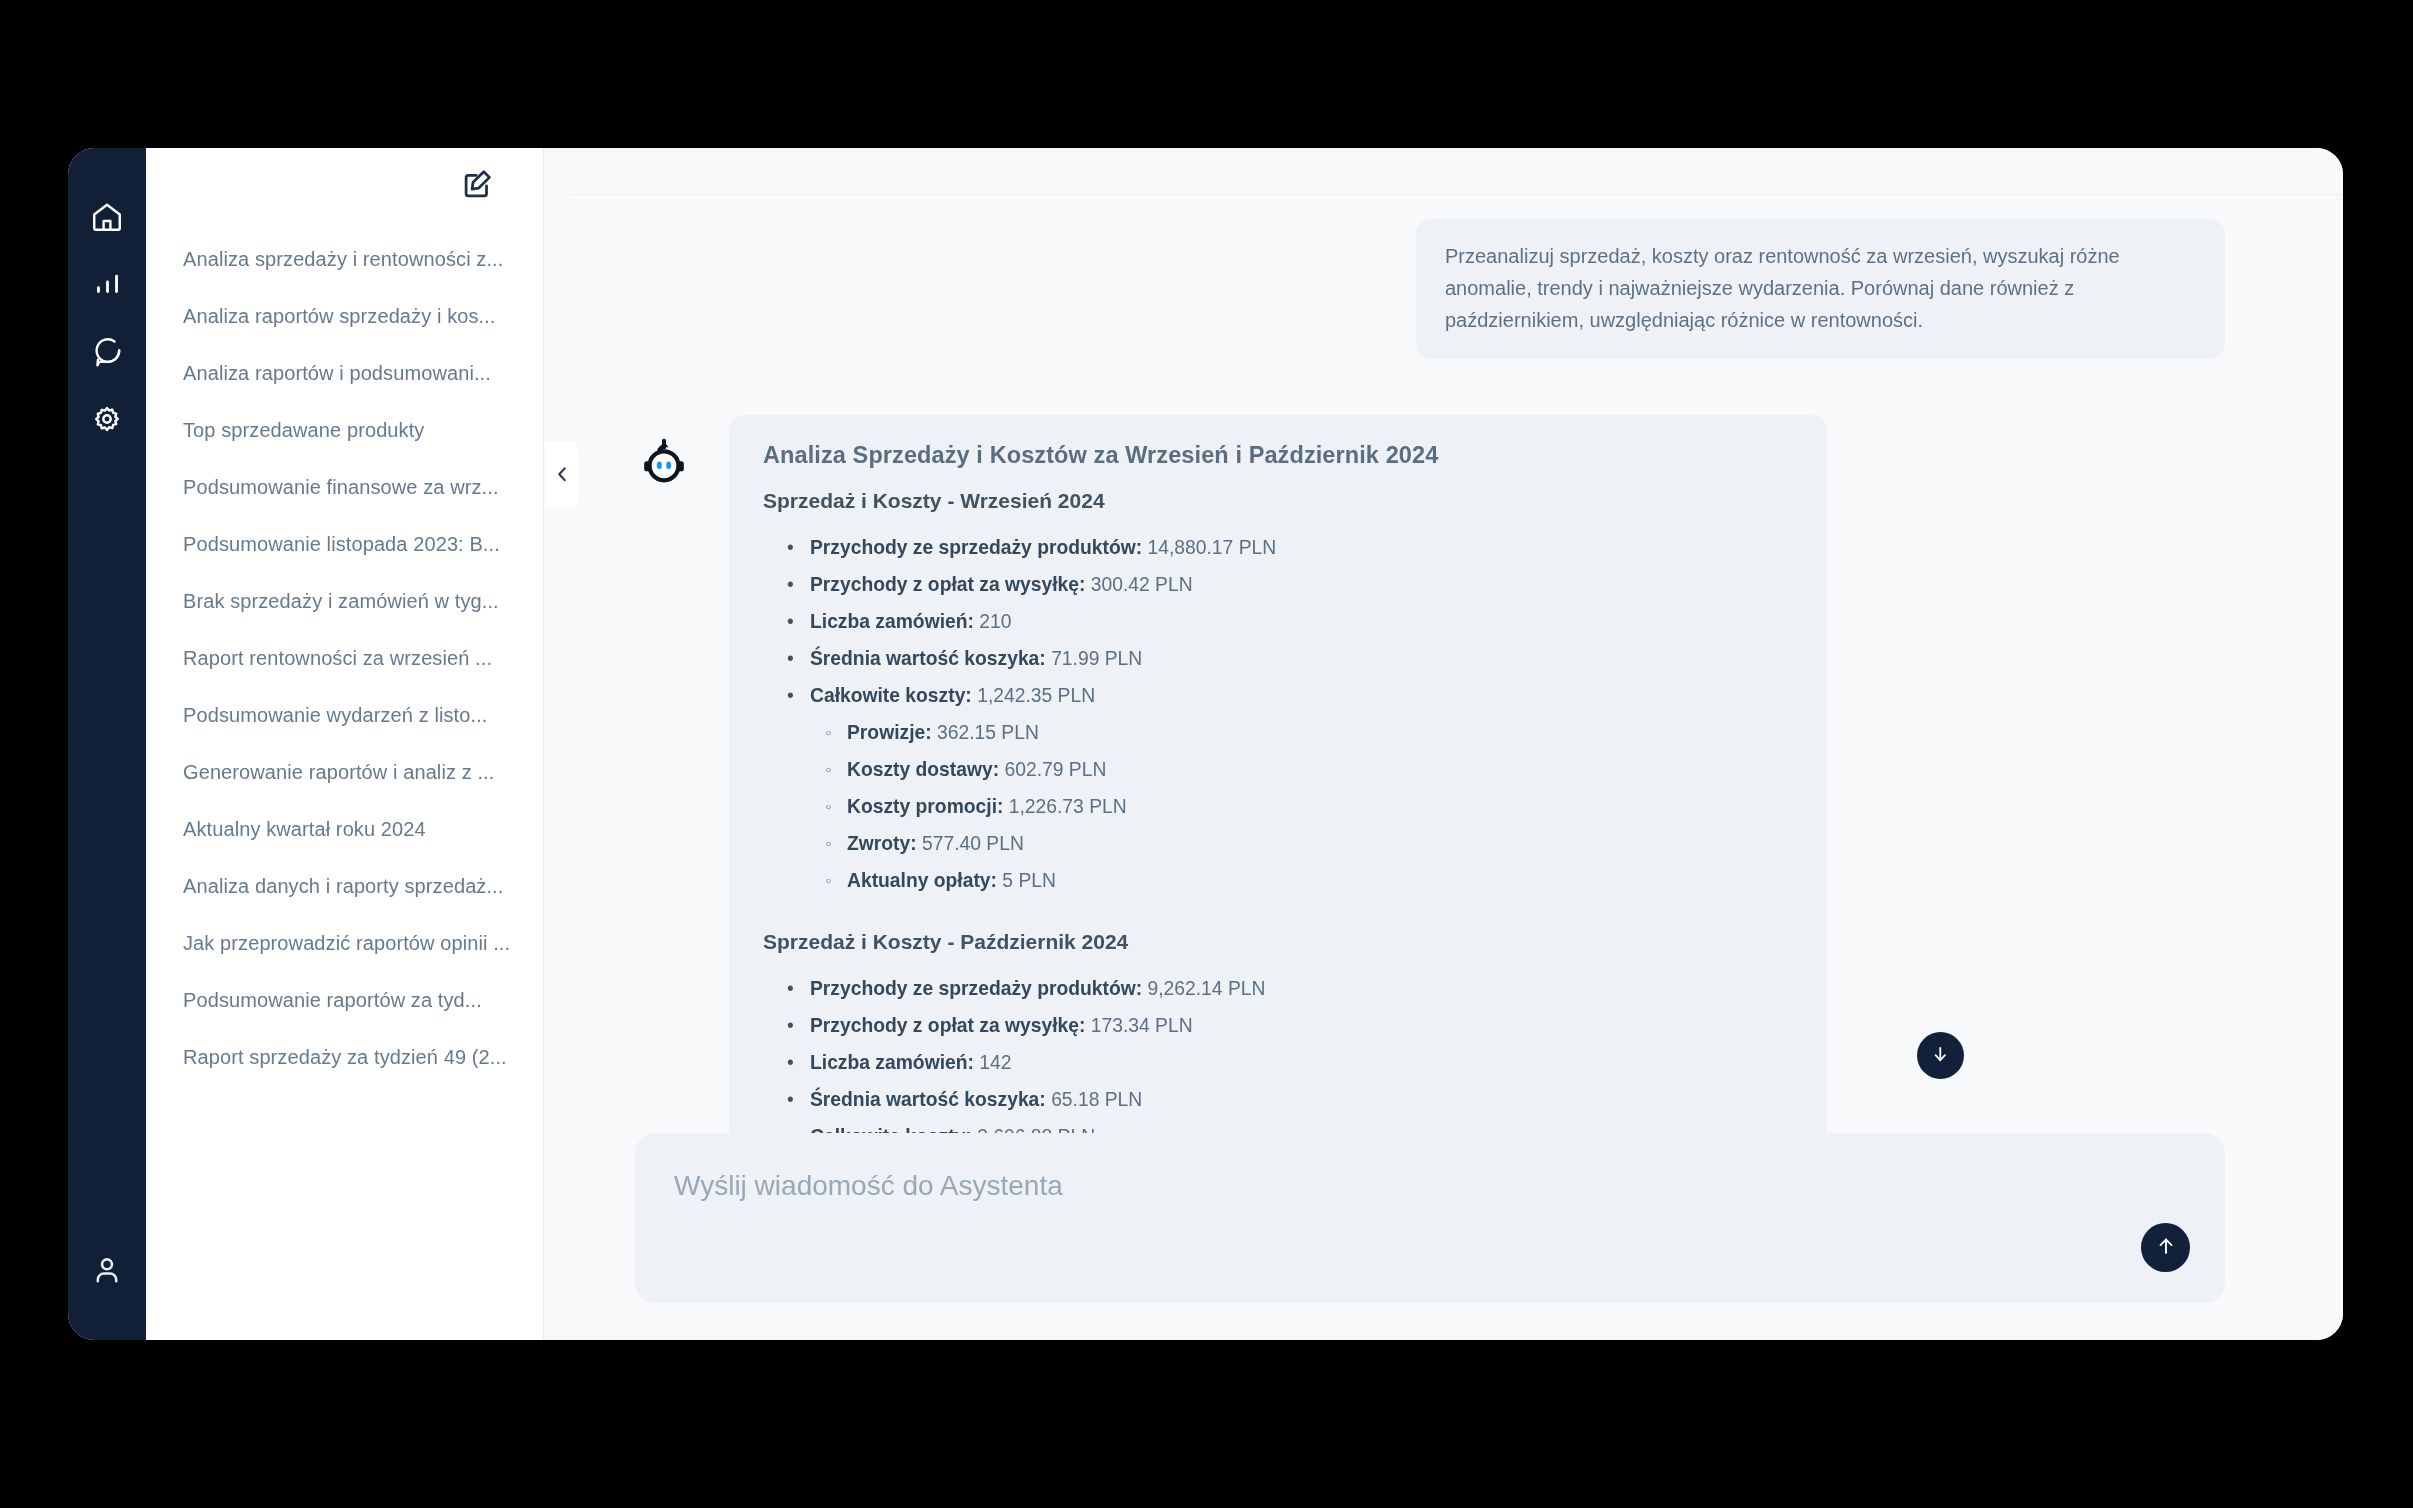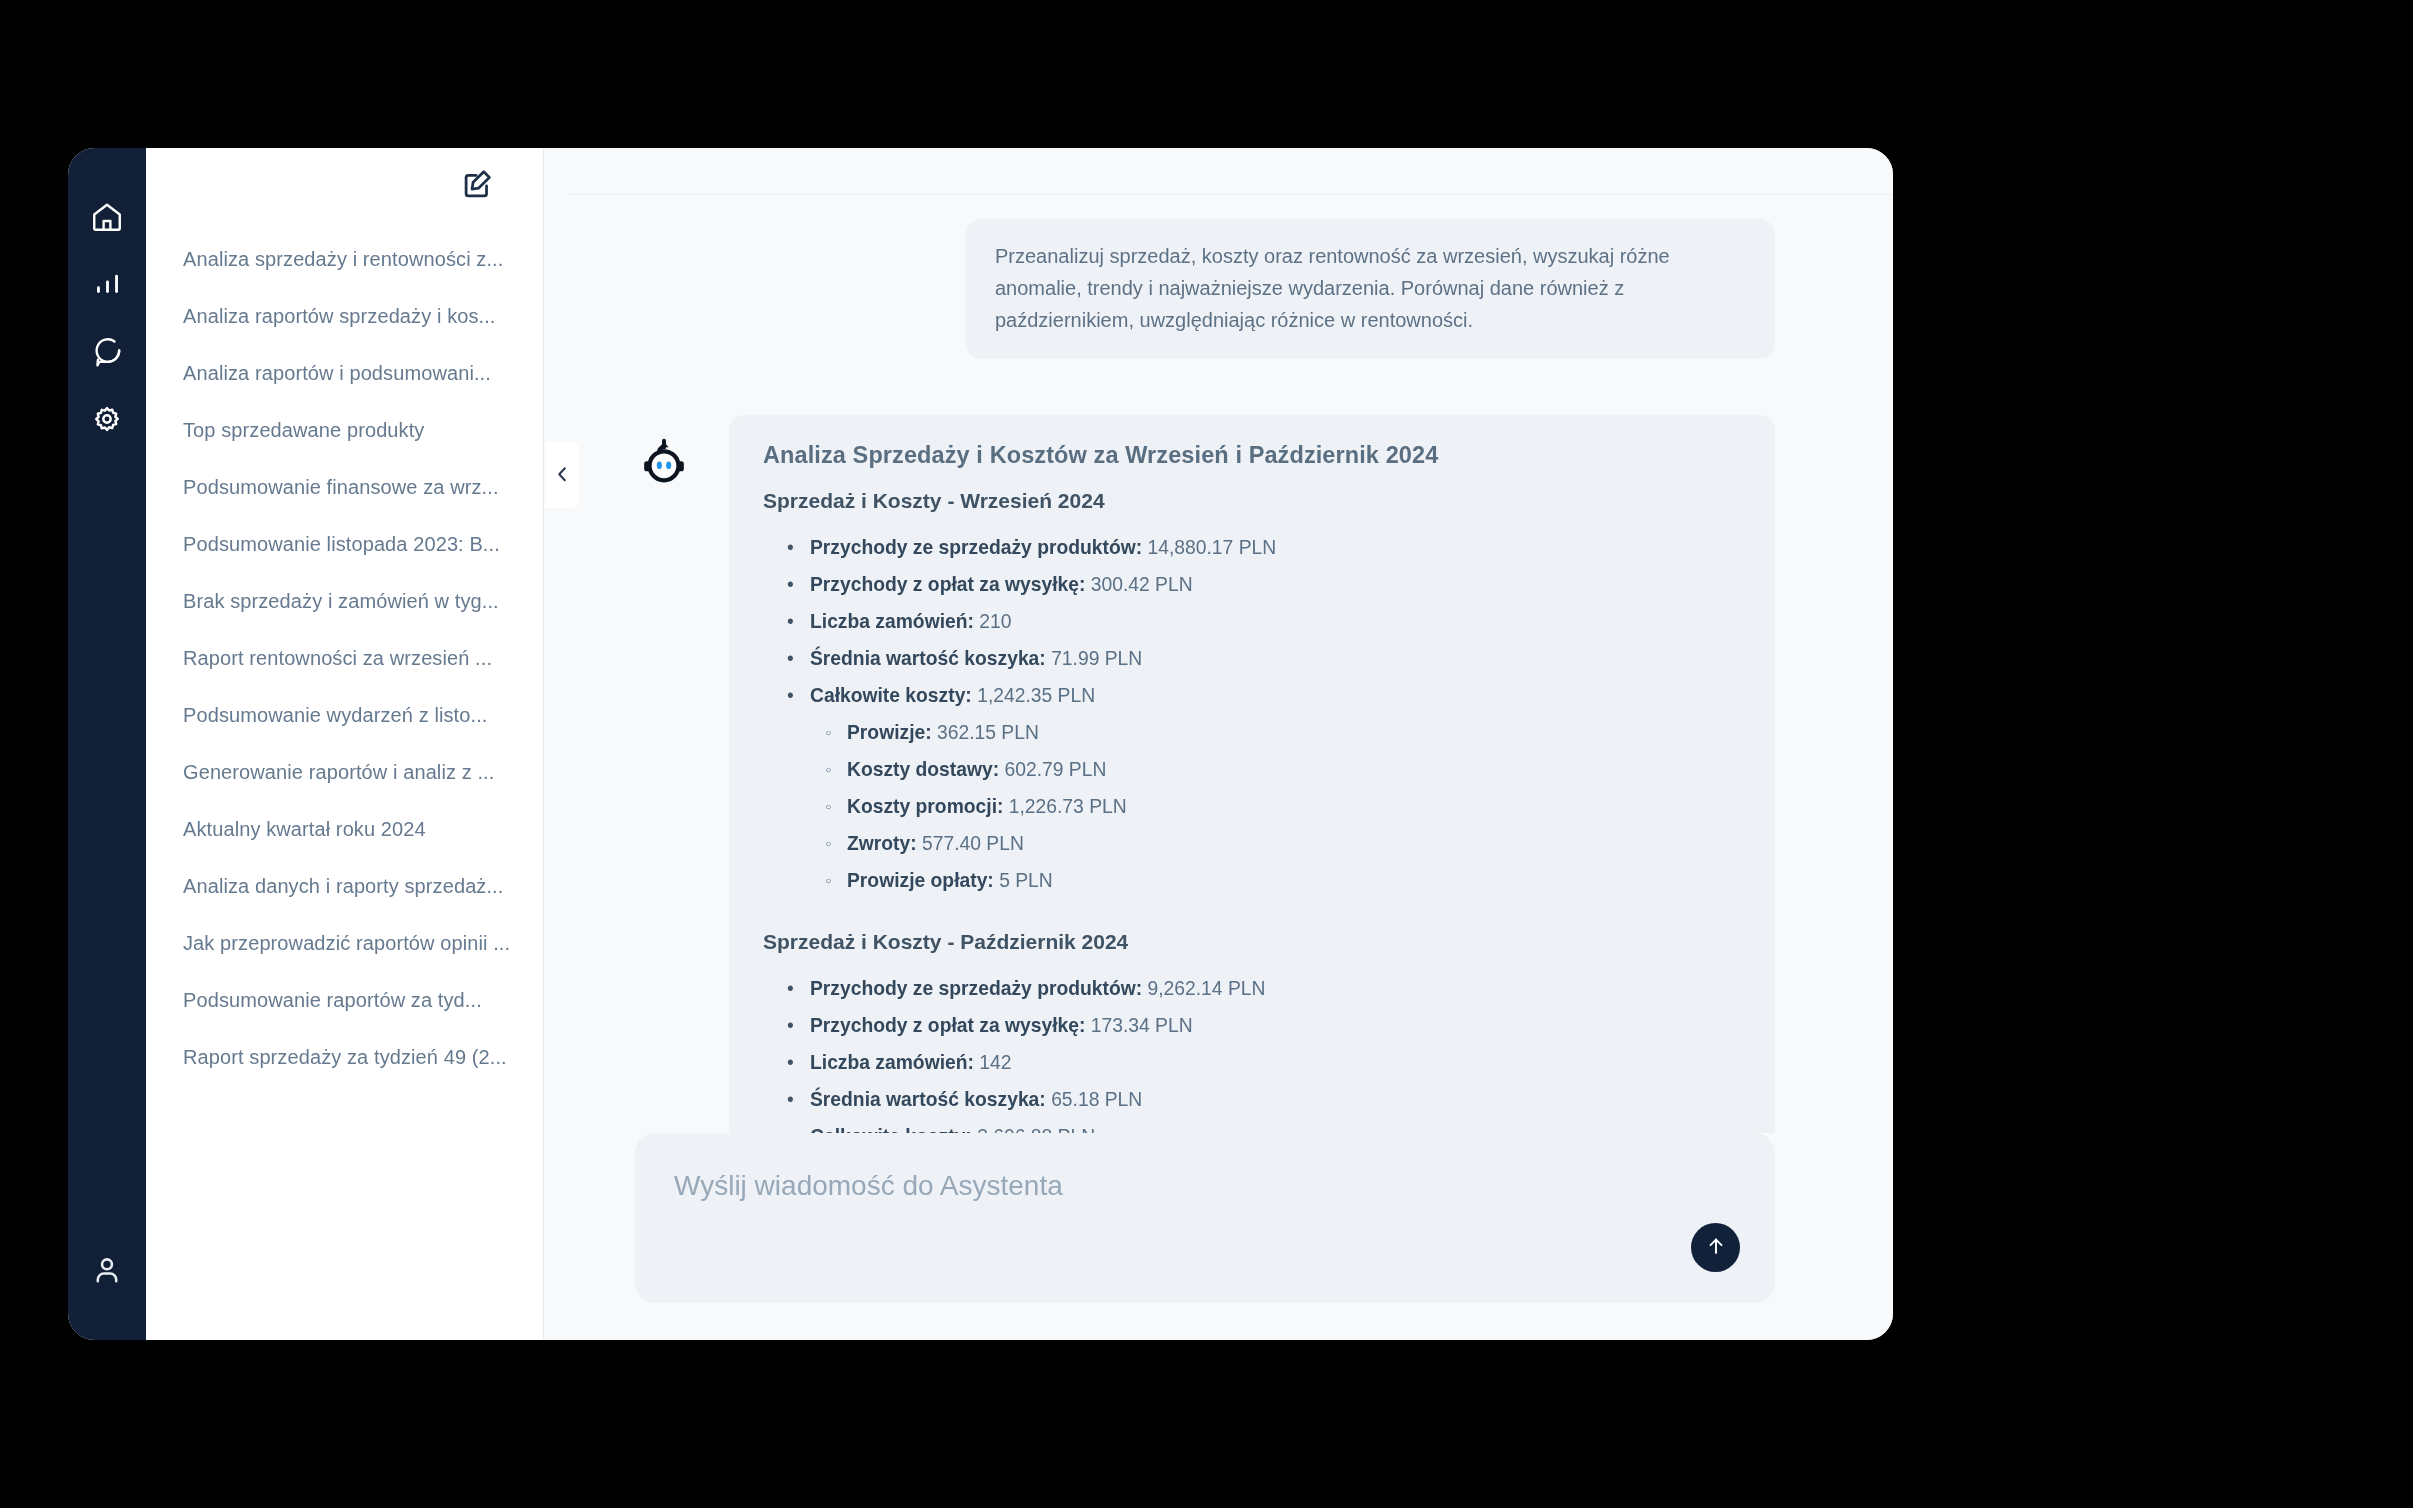--- a/index.html
+++ b/index.html
@@ -7,21 +7,21 @@
     width: 2413px; height: 1508px;
     background: #000000;
     font-family: "Liberation Sans", sans-serif;
     overflow: hidden;
   }
 
   
   #app-window {
     position: absolute;
     left: 68px; top: 148px;
-    width: 1825px; height: 1192px;
+    width: 2275px; height: 1192px;
     border-radius: 26.5px;
     background: #f7f9fb;
     overflow: hidden;
     display: flex;
   }
 
   
   #icon-rail {
     width: 78px;
     background: #112036;
@@ -348,21 +348,21 @@
             <li><span class="lbl">Liczba zamówień:</span> <span>210</span></li>
             <li><span class="lbl">Średnia wartość koszyka:</span> <span>71.99 PLN</span></li>
             <li>
               <span class="lbl">Całkowite koszty:</span>
               <span>1,242.35 PLN</span>
               <ul class="lvl2">
                 <li><span class="lbl">Prowizje:</span> <span>362.15 PLN</span></li>
                 <li><span class="lbl">Koszty dostawy:</span> <span>602.79 PLN</span></li>
                 <li><span class="lbl">Koszty promocji:</span> <span>1,226.73 PLN</span></li>
                 <li><span class="lbl">Zwroty:</span> <span>577.40 PLN</span></li>
-                <li><span class="lbl">Prowizje opłaty:</span> <span>5 PLN</span></li>
+                <li><span class="lbl">Aktualny opłaty:</span> <span>5 PLN</span></li>
               </ul>
             </li>
           </ul>
 
           <h3 class="sec-head second">Sprzedaż i Koszty - Październik 2024</h3>
           <ul class="lvl1">
             <li><span class="lbl">Przychody ze sprzedaży produktów:</span> <span>9,262.14 PLN</span></li>
             <li><span class="lbl">Przychody z opłat za wysyłkę:</span> <span>173.34 PLN</span></li>
             <li><span class="lbl">Liczba zamówień:</span> <span>142</span></li>
             <li><span class="lbl">Średnia wartość koszyka:</span> <span>65.18 PLN</span></li>

